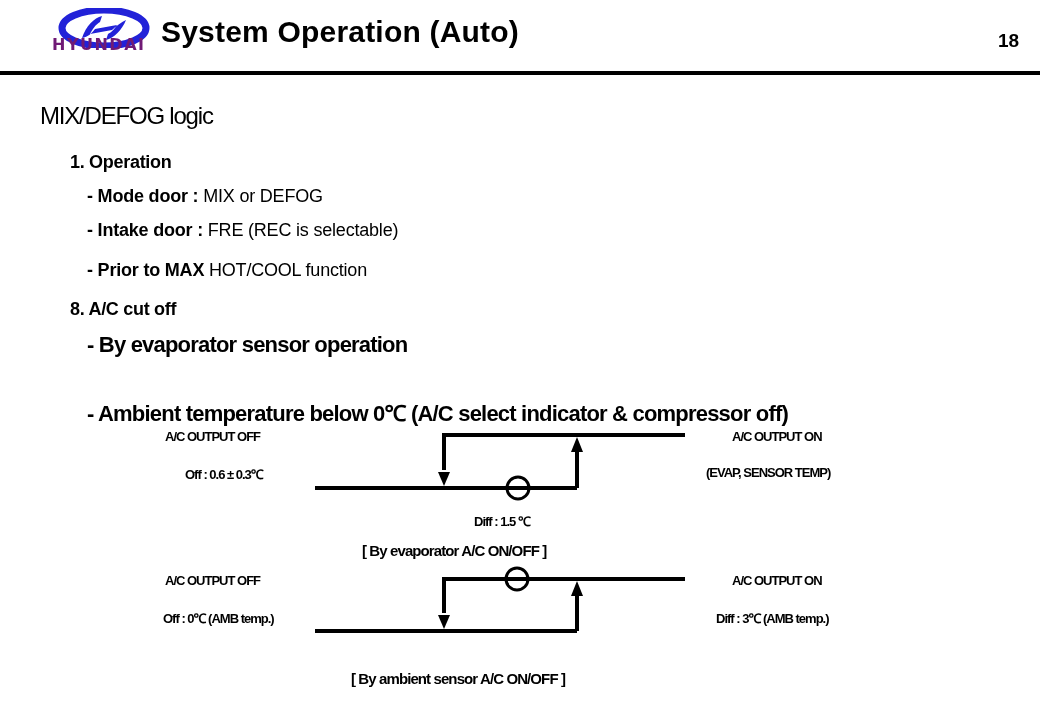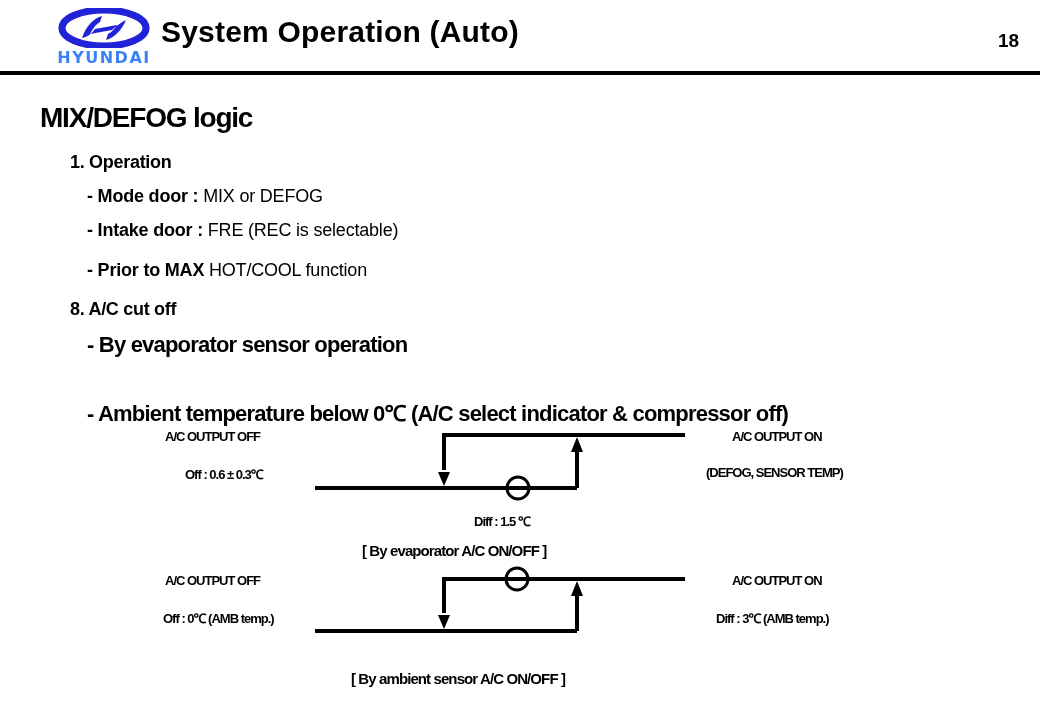--- a/index.html
+++ b/index.html
@@ -4,29 +4,29 @@
   <style>
     html, body { margin: 0; padding: 0; background: #ffffff; }
     body {
       width: 1040px; height: 720px; position: relative; overflow: hidden;
       font-family: "Liberation Sans", sans-serif; color: #000;
     }
     .abs { position: absolute; white-space: nowrap; }
     #logo { left: 52px; top: 8px; width: 104px; height: 58px; }
     #logo svg { display: block; }
     .logo-word {
-      position: absolute; left: 0; top: 40px; width: 104px; text-align: center;
+      position: absolute; left: 0; top: 27px; width: 104px; text-align: left;
       font-family: "DejaVu Sans", sans-serif; font-weight: bold; font-size: 16px;
-      letter-spacing: 1.5px; color: #3b82f6;
+      letter-spacing: 1.5px; color: #701a75;
     }
     .title { left: 161px; top: 15px; font-size: 30px; font-weight: bold; letter-spacing: 0.2px; }
     .page-num { left: 998px; top: 30px; font-size: 19px; font-weight: bold; }
     .rule { left: 0; top: 71px; width: 1040px; height: 4px; background: #000; }
 
-    .section-title { left: 40px; top: 102px; font-size: 28px; font-weight: bold; letter-spacing: -1.2px; }
+    .section-title { left: 40px; top: 102px; font-size: 24px; font-weight: normal; letter-spacing: -1.2px; }
     .h2 { left: 70px; font-size: 18px; font-weight: bold; letter-spacing: -0.3px; }
     .item { left: 87px; font-size: 18px; letter-spacing: -0.2px; }
     .item b { font-weight: bold; }
     .item .r { font-weight: normal; margin-top: 22px; }
     .cond { font-size: 22px; font-weight: bold; letter-spacing: -0.8px; }
 
     .dlabel { font-size: 13px; font-weight: bold; letter-spacing: -1px; }
     .caption { font-size: 15px; font-weight: bold; letter-spacing: -0.9px; }
 
     #diagrams { position: absolute; left: 0; top: 0; width: 1040px; height: 720px; pointer-events: none; }
@@ -84,21 +84,21 @@
     <path d="M444 615 L438 615 L444 629 L450 615 Z" fill="#000"></path>
     <line x1="577" y1="631" x2="577" y2="596" stroke="#000" stroke-width="4"></line>
     <path d="M577 581 L571 596 L583 596 Z" fill="#000"></path>
     <circle cx="517" cy="579" r="11" fill="none" stroke="#000" stroke-width="3"></circle>
   </g>
 </svg>
 
 <div class="abs dlabel" style="left:165px; top:429px;">A/C OUTPUT OFF</div>
 <div class="abs dlabel" style="left:185px; top:465px;">Off : 0.6 ± 0.3℃</div>
 <div class="abs dlabel" style="left:732px; top:429px;">A/C OUTPUT ON</div>
-<div class="abs dlabel" style="left:706px; top:465px;">(DEFOG,  SENSOR TEMP)</div>
+<div class="abs dlabel" style="left:706px; top:465px;">(EVAP,  SENSOR TEMP)</div>
 <div class="abs dlabel" style="left:474px; top:512px;">Diff : 1.5 ℃</div>
 <div class="abs caption" style="left:362px; top:542px;">[ By evaporator A/C ON/OFF ]</div>
 
 <div class="abs dlabel" style="left:165px; top:573px;">A/C OUTPUT OFF</div>
 <div class="abs dlabel" style="left:163px; top:609px;">Off : 0℃ (AMB temp.)</div>
 <div class="abs dlabel" style="left:732px; top:573px;">A/C OUTPUT ON</div>
 <div class="abs dlabel" style="left:716px; top:609px;">Diff : 3℃ (AMB temp.)</div>
 <div class="abs caption" style="left:351px; top:670px;">[ By ambient sensor A/C ON/OFF ]</div>
 
 </body></html>

